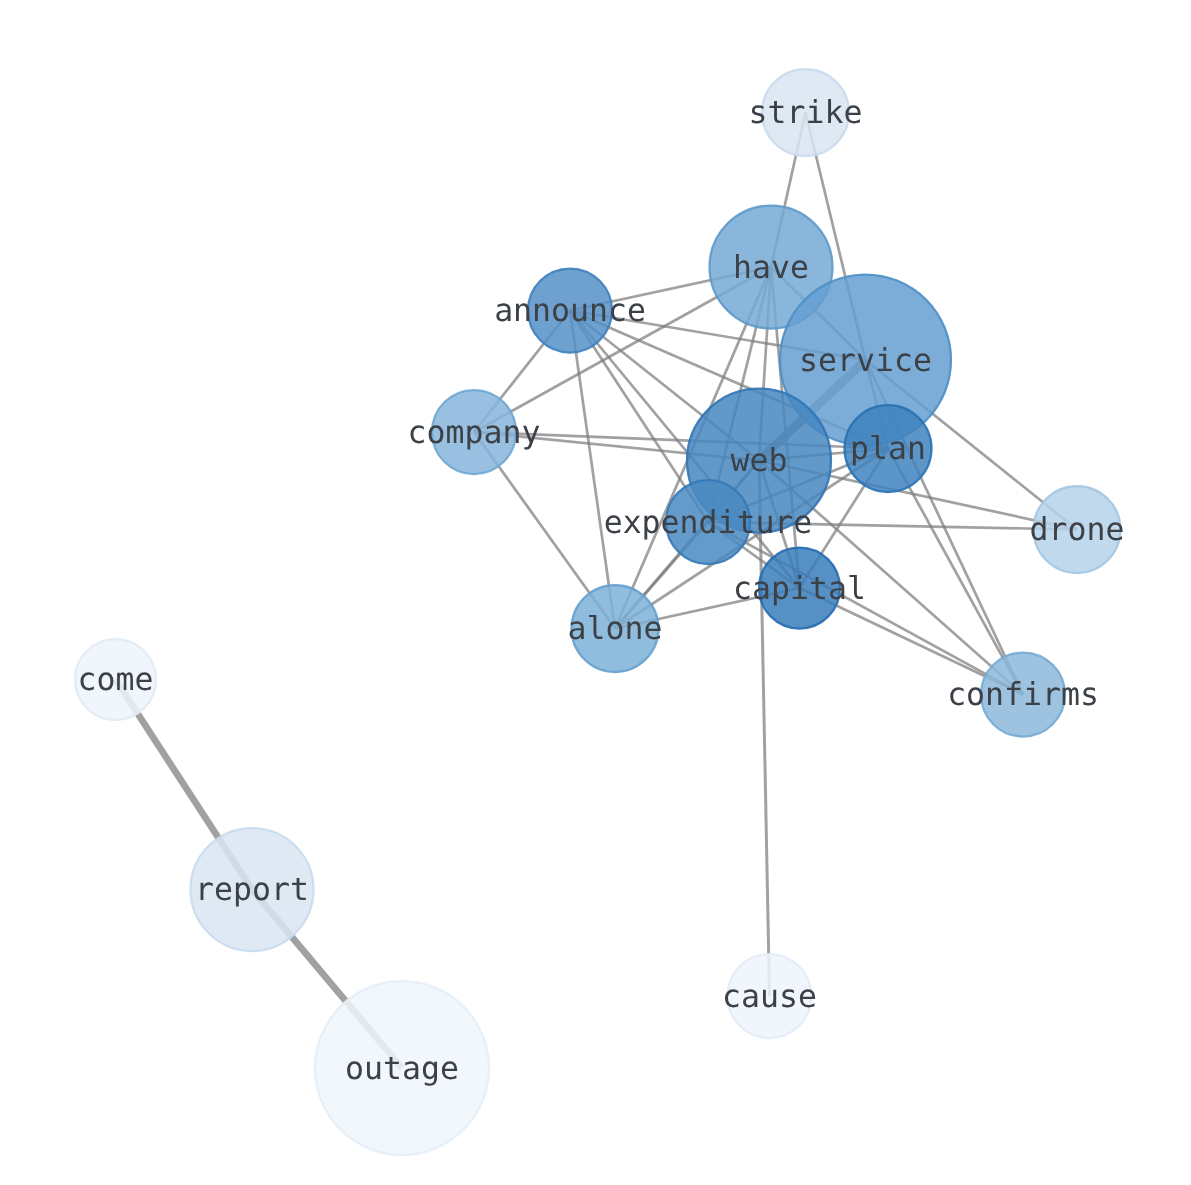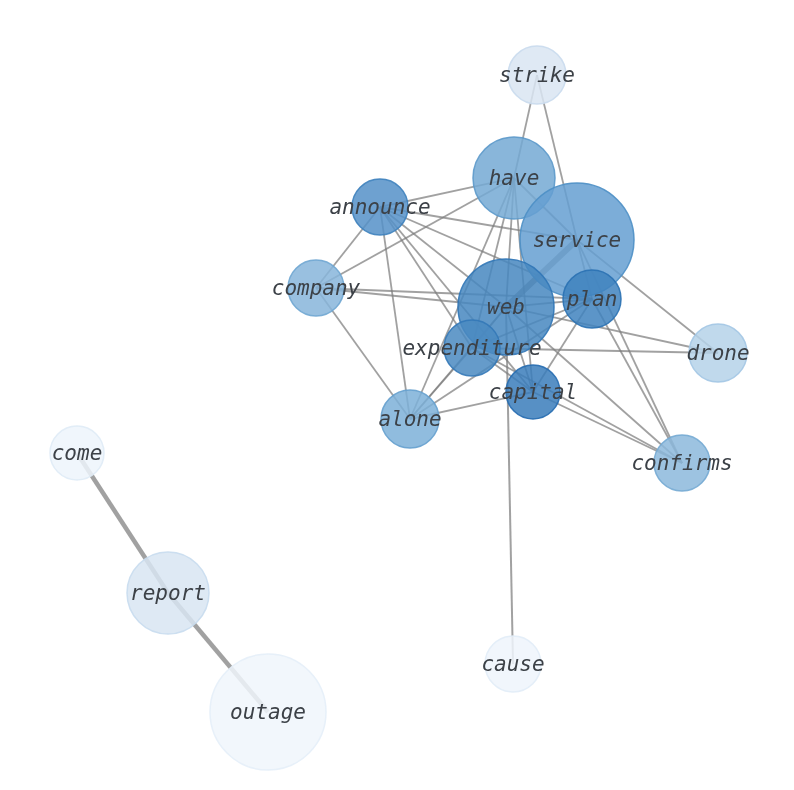--- a/index.html
+++ b/index.html
@@ -9,21 +9,20 @@
   }
   body {
     font-family: "DejaVu Sans Mono", "Liberation Mono", monospace;
   }
   .figure {
     position: relative;
     width: 794px;
     height: 790px;
     background: #ffffff;
     overflow: hidden;
-    font-style: italic;
   }
   svg text {
     font-family: "DejaVu Sans Mono", "Liberation Mono", monospace;
     user-select: none;
   }
 </style>
 </head>
 <body>
 
 <div class="figure">

